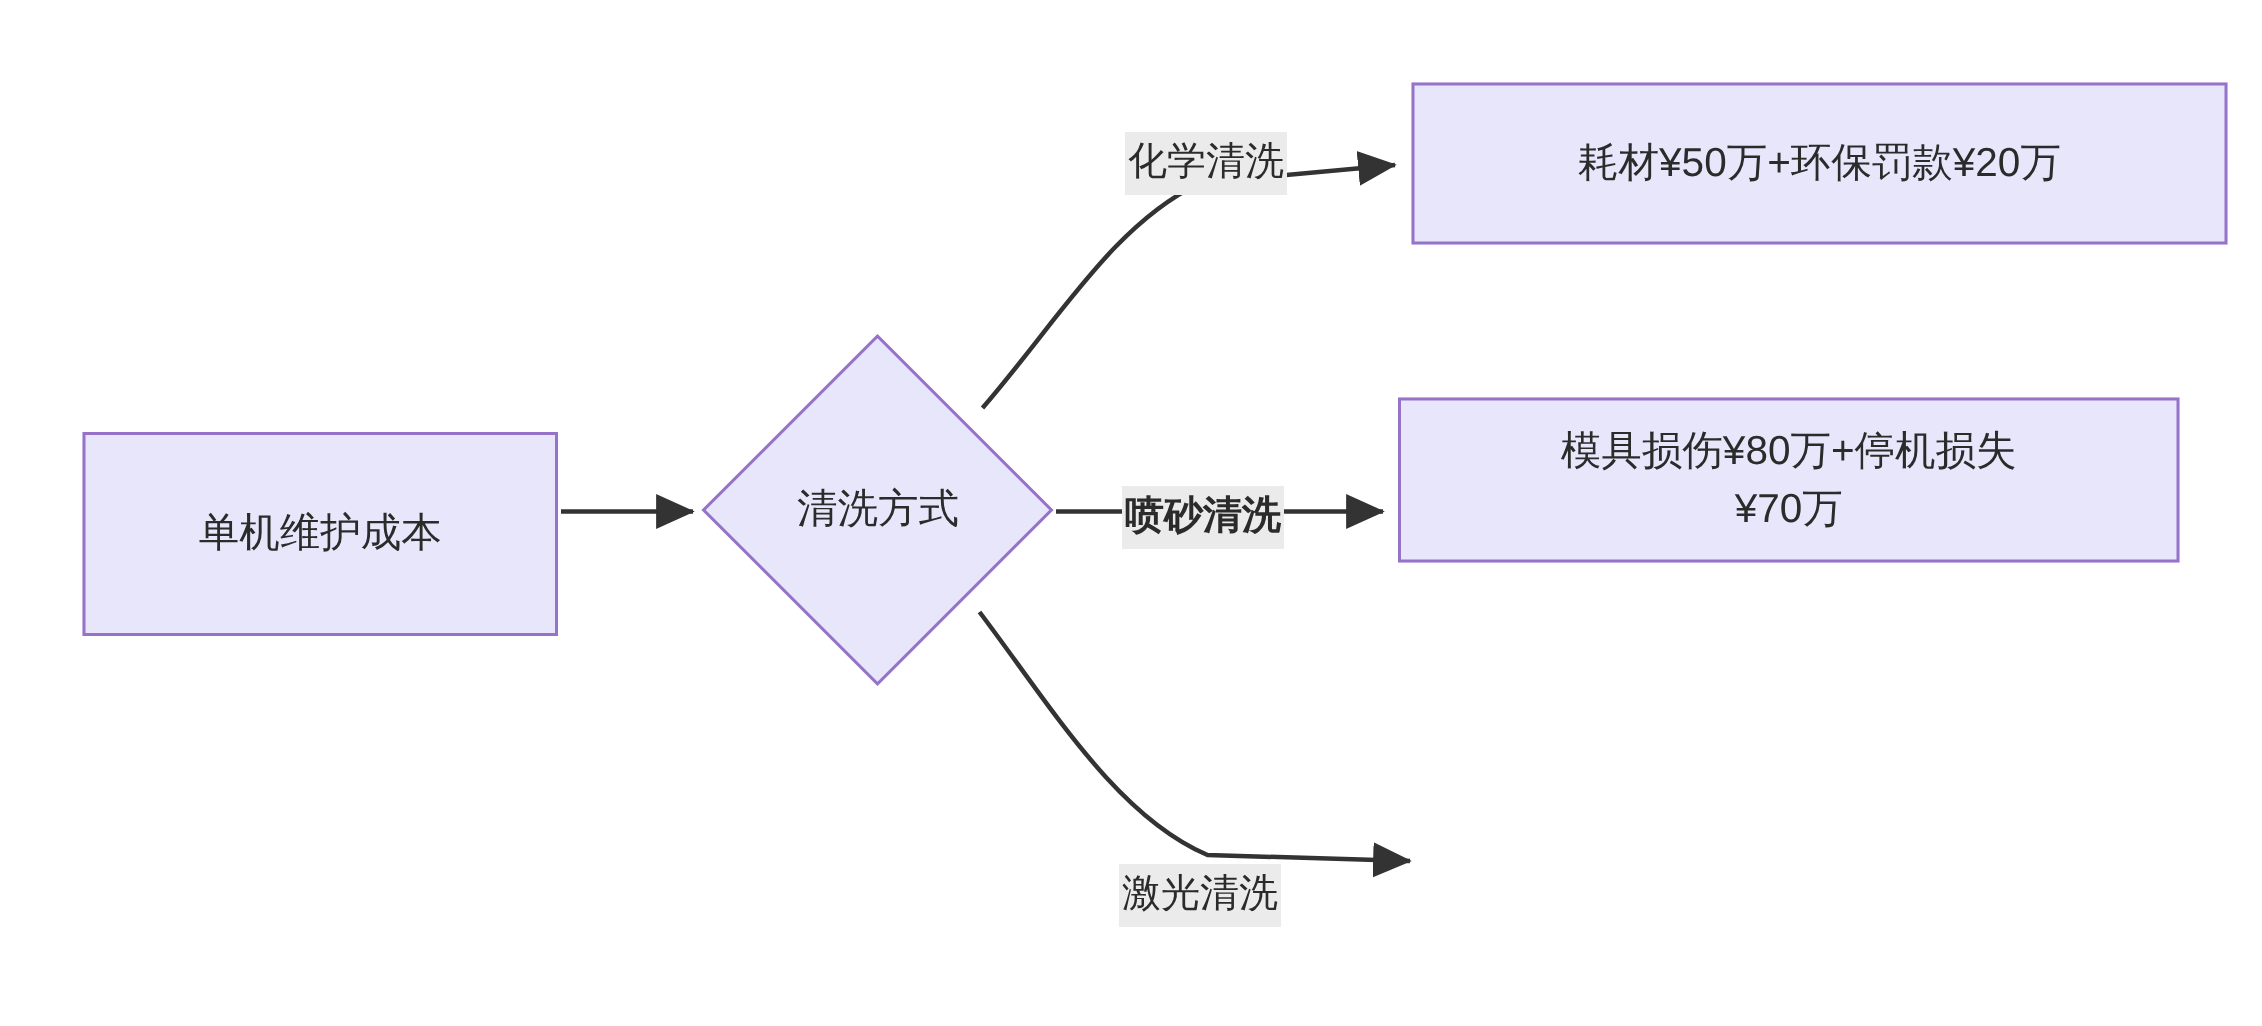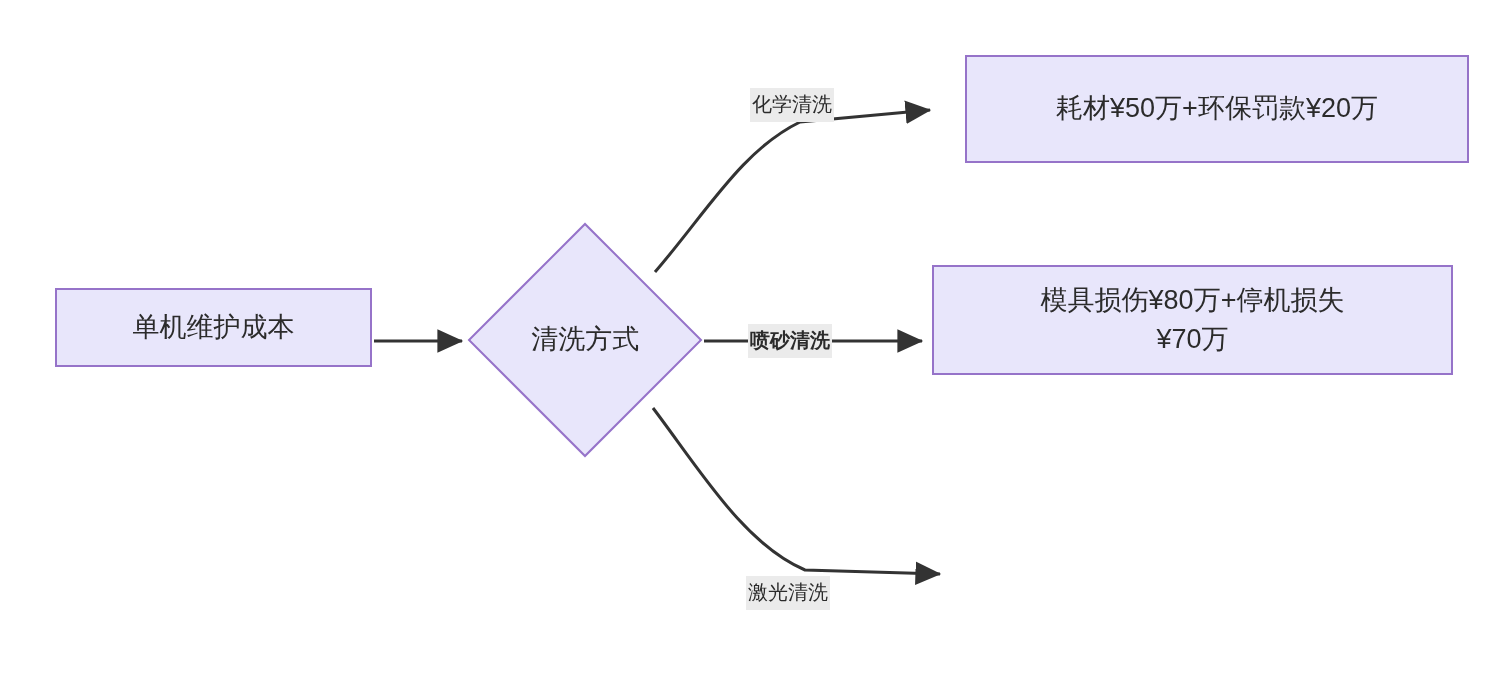--- a/index.html
+++ b/index.html
@@ -44,64 +44,63 @@
     display: block;
     padding: 0 14px;
     white-space: pre-line;
   }
 
   
   #node-start {
     left: 55px;
     top: 288px;
     width: 317px;
-    height: 79px;
+    height: 136px;
   }
 
   
   #node-decision {
     left: 502px;
     top: 257px;
     width: 166px;
     height: 166px;
     transform: rotate(45deg);
     background: #e8e6fb;
     border: 2px solid #9673c9;
   }
   #node-decision .node-text {
     transform: rotate(-45deg);
     white-space: nowrap;
   }
 
   #node-outcome-chemical {
     left: 941px;
     top: 55px;
-    width: 504px;
+    width: 544px;
     height: 108px;
-    margin-left: 24px;
   }
   #node-outcome-sandblast {
     left: 932px;
     top: 265px;
     width: 521px;
     height: 110px;
   }
   #node-outcome-laser {
     left: 950px;
     top: 520px;
     width: 487px;
     height: 107px;
   }
 
   
   .edge-label {
     position: absolute;
     background: #ebebeb;
     color: #2b2b2b;
-    font-size: 20px;
+    font-size: 26px;
     line-height: 1.3;
     padding: 3px 2px 5px 2px;
     white-space: nowrap;
   }
   #edge-label-chemical {
     left: 750px;
     top: 88px;
   }
   #edge-label-sandblast {
     left: 748px;

